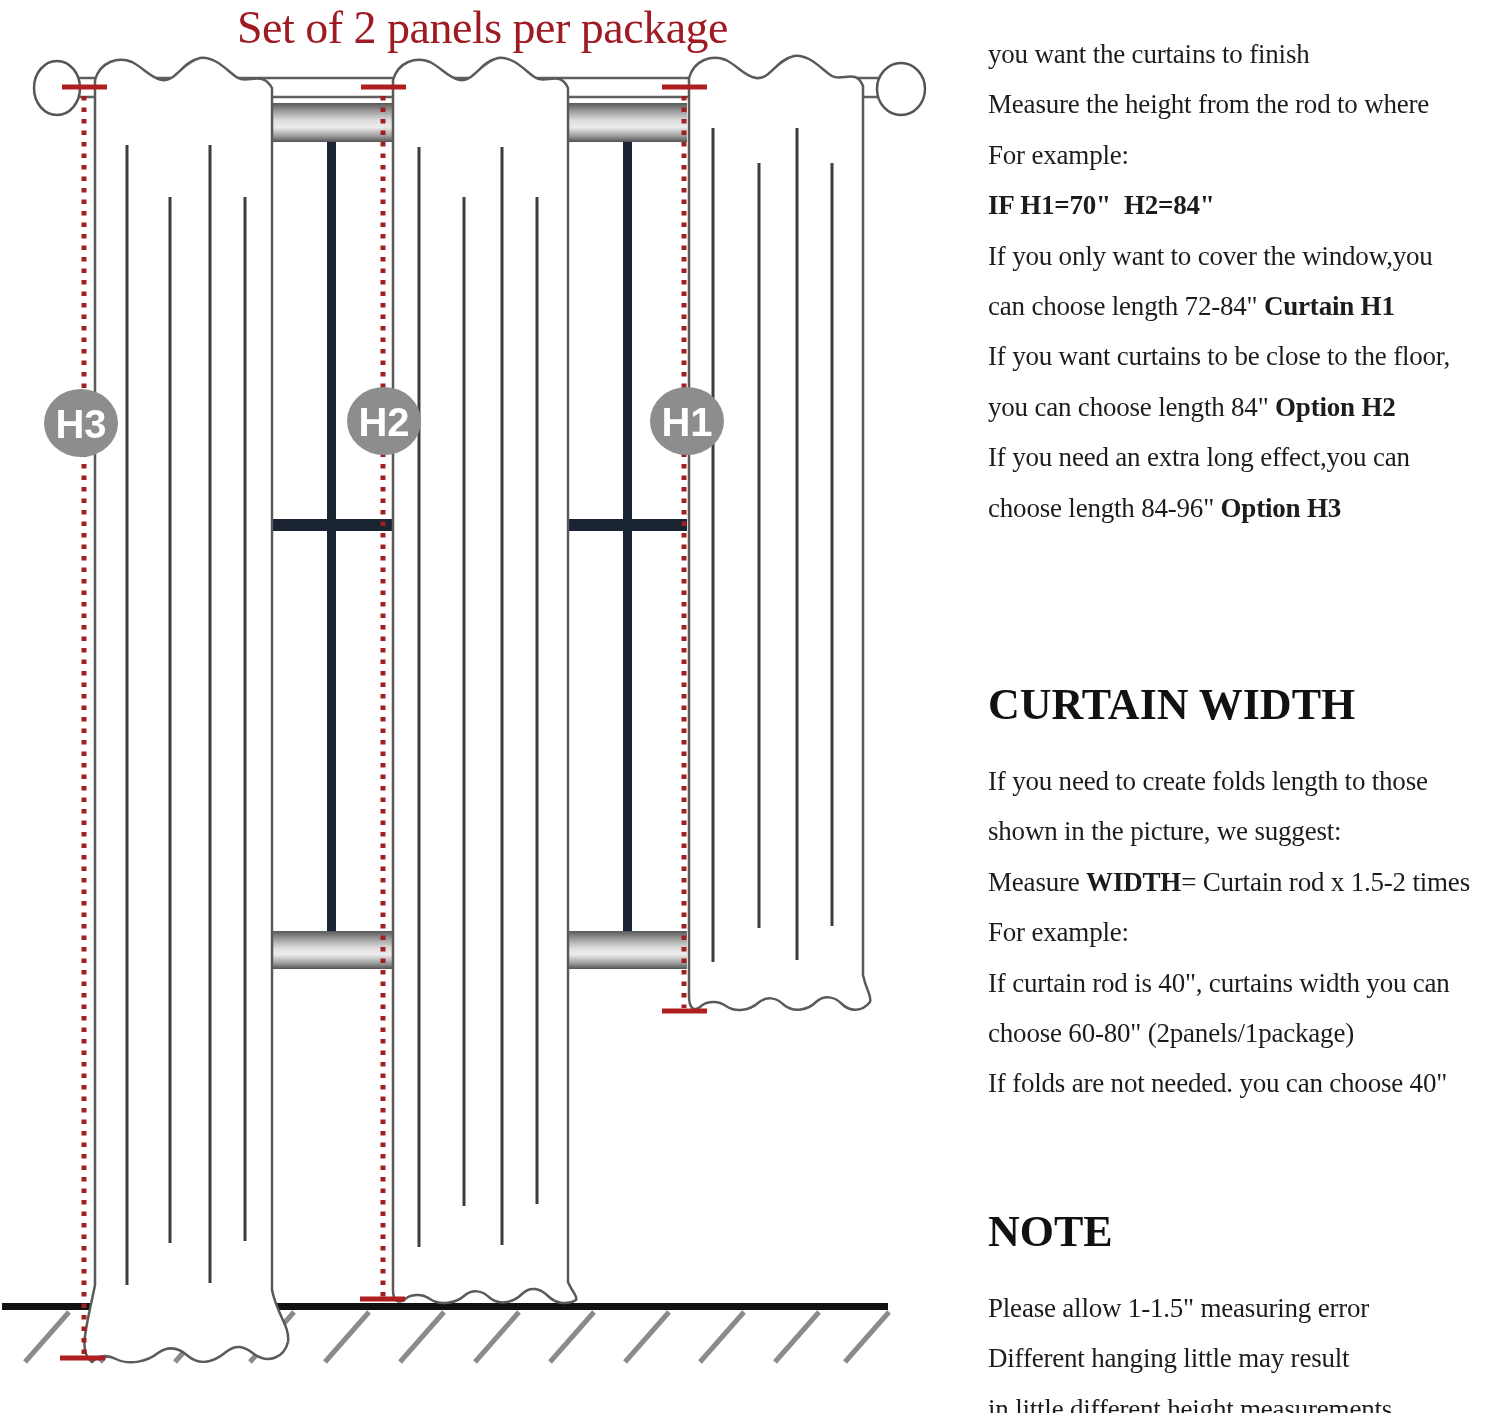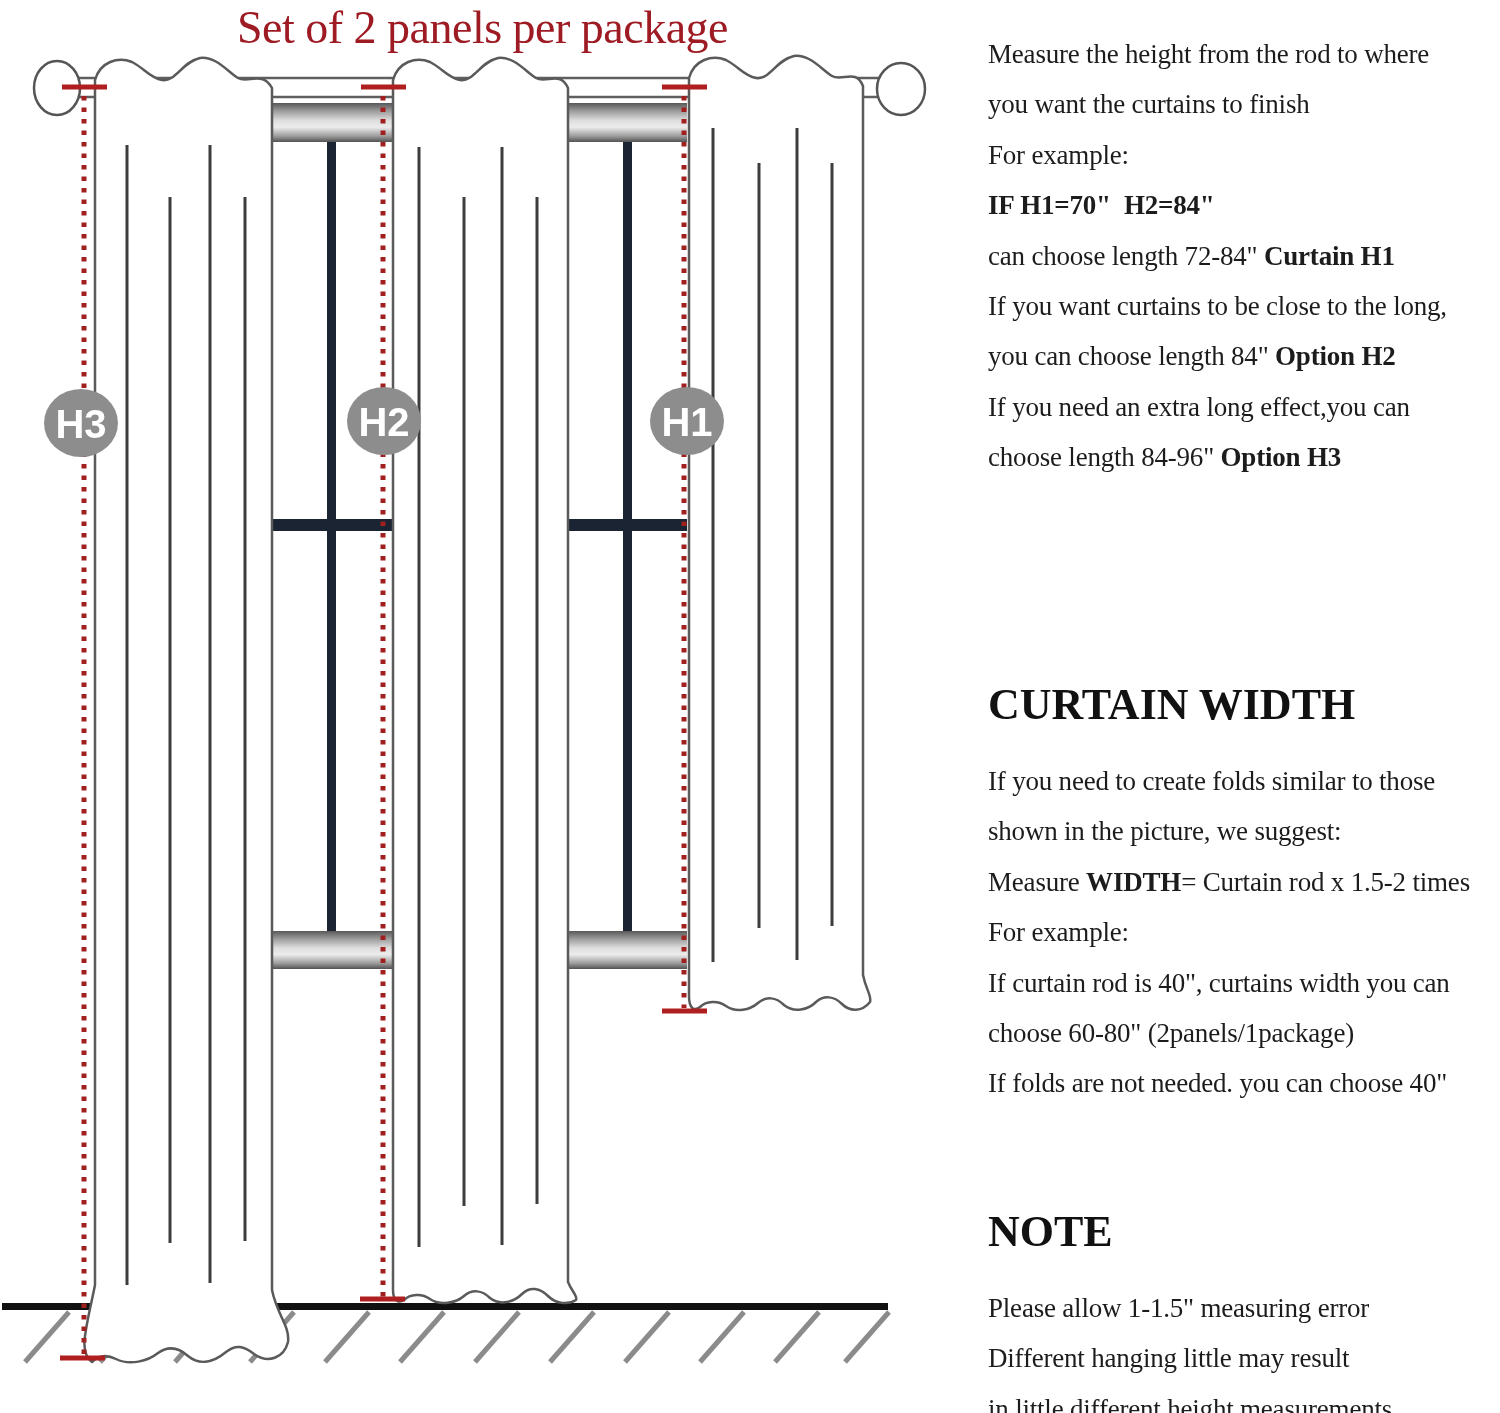--- a/index.html
+++ b/index.html
@@ -196,36 +196,37 @@
       </g>
       <g>
         <ellipse cx="687" cy="421" rx="37" ry="34" fill="#8d8d8d"></ellipse>
         <text class="badge-label" x="687" y="436" text-anchor="middle">H1</text>
       </g>
     </svg>
   </div>
 
   <div class="section" id="section-0">
     <div class="sbody">
+        <div class="tline"><span>you want the curtains to finish</span></div>
         <div class="tline"><span>Measure the height from the rod to where</span></div>
-        <div class="tline"><span>you want the curtains to finish</span></div>
         <div class="tline"><span>For example:</span></div>
         <div class="tline"><span class="b">IF H1=70"  H2=84"</span></div>
+        <div class="tline"><span>If you only want to cover the window,you</span></div>
         <div class="tline"><span>can choose length 72-84" </span><span class="b">Curtain H1</span></div>
-        <div class="tline"><span>If you want curtains to be close to the long,</span></div>
+        <div class="tline"><span>If you want curtains to be close to the floor,</span></div>
         <div class="tline"><span>you can choose length 84" </span><span class="b">Option H2</span></div>
         <div class="tline"><span>If you need an extra long effect,you can</span></div>
         <div class="tline"><span>choose length 84-96" </span><span class="b">Option H3</span></div>
       </div>
   </div>
 
   <div class="section" id="section-1">
     <div class="shead">CURTAIN WIDTH</div>
     <div class="sbody">
-        <div class="tline"><span>If you need to create folds similar to those</span></div>
+        <div class="tline"><span>If you need to create folds length to those</span></div>
         <div class="tline"><span>shown in the picture, we suggest:</span></div>
         <div class="tline"><span>Measure </span><span class="b">WIDTH</span><span>= Curtain rod x 1.5-2 times</span></div>
         <div class="tline"><span>For example:</span></div>
         <div class="tline"><span>If curtain rod is 40", curtains width you can</span></div>
         <div class="tline"><span>choose 60-80" (2panels/1package)</span></div>
         <div class="tline"><span>If folds are not needed. you can choose 40"</span></div>
       </div>
   </div>
 
   <div class="section" id="section-2">

